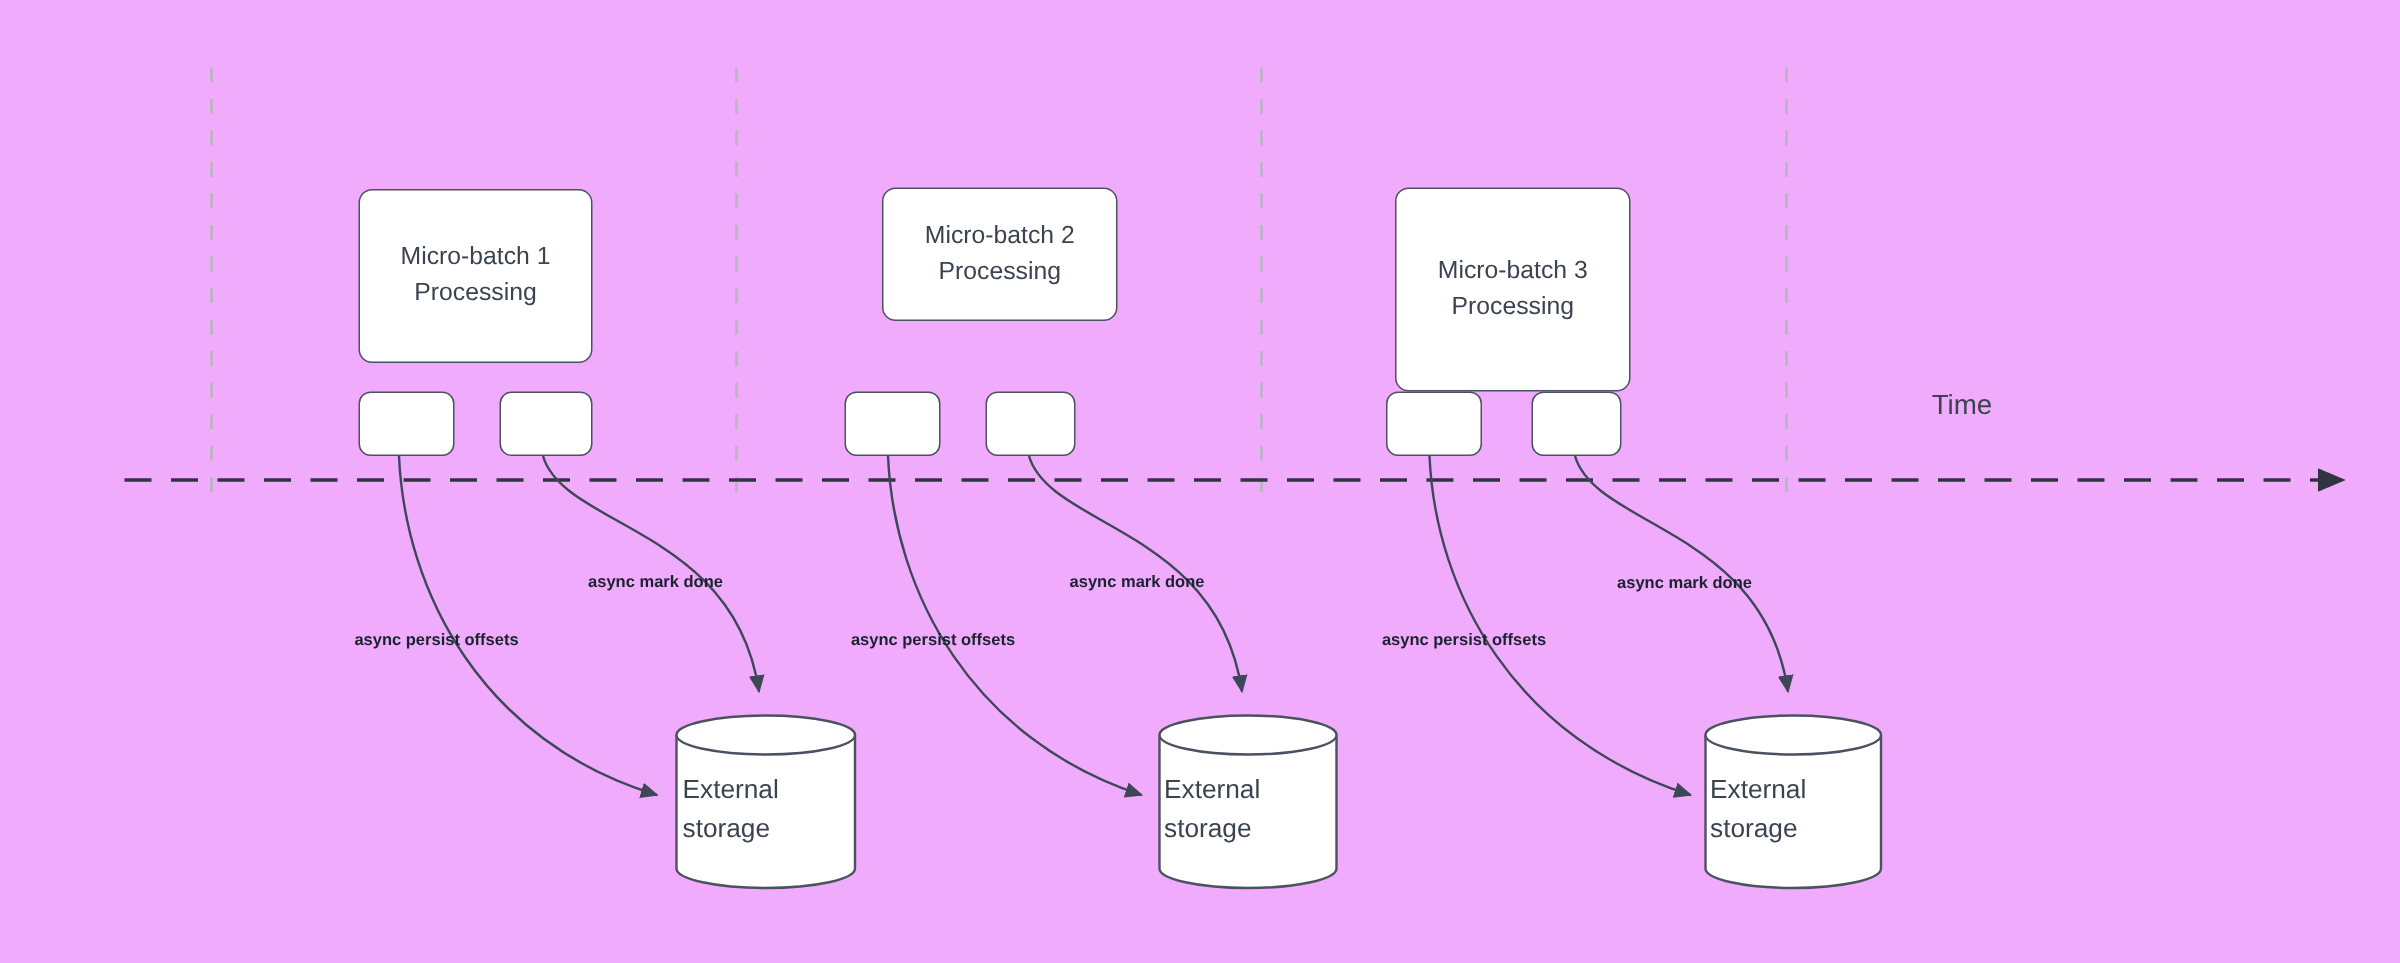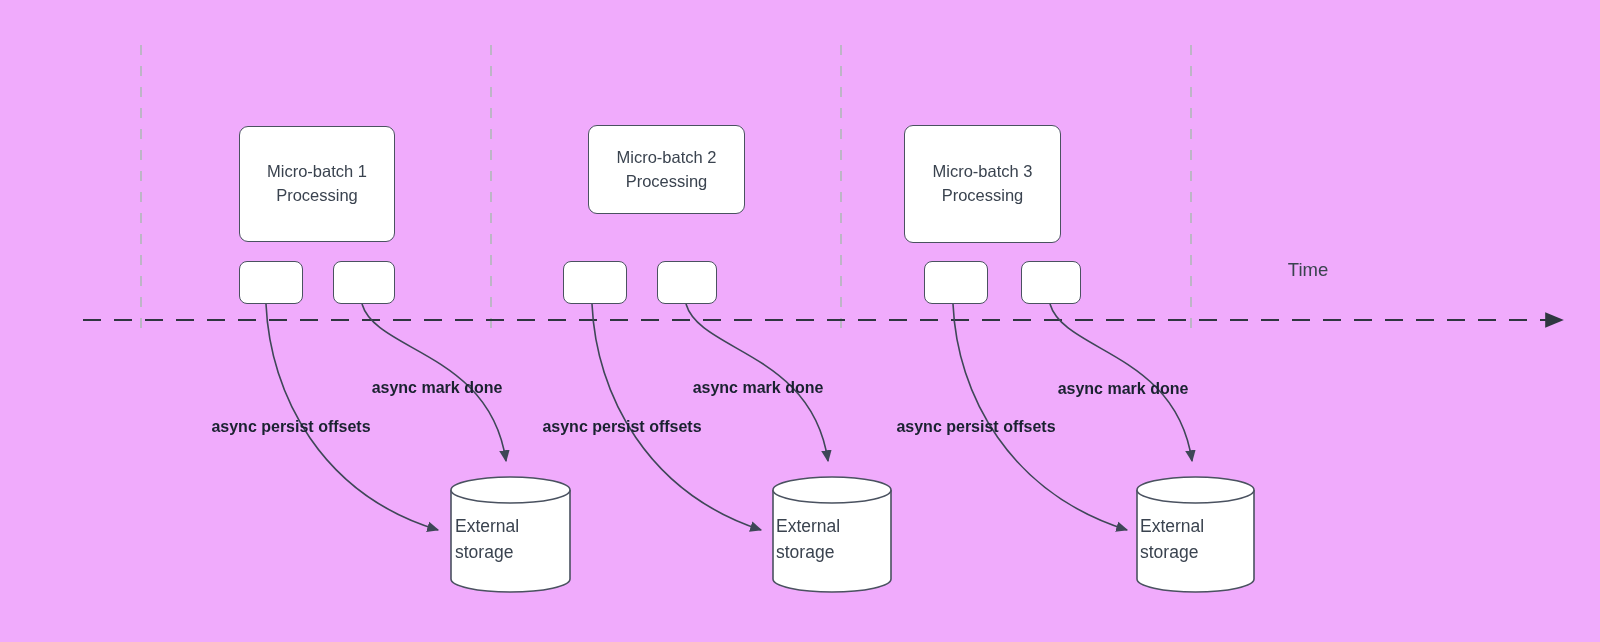--- a/index.html
+++ b/index.html
@@ -43,21 +43,21 @@
     background: #ffffff;
   }
   .storage-label {
     font-size: 17.5px;
     line-height: 1.5;
     color: #3a434f;
     white-space: pre-line;
   }
   .async-label {
     transform: translate(-50%, -50%);
-    font-size: 16px;
+    font-size: 11px;
     font-weight: bold;
     color: #1a2230;
     white-space: nowrap;
   }
   .time-label {
     transform: translate(-50%, -50%);
     font-size: 18.5px;
     color: #3a434f;
     white-space: nowrap;
   }
@@ -114,21 +114,21 @@
 
   <div class="abs node-box" style="left:588px; top:125px; width:157px; height:89px;"><span>Micro-batch 2
 Processing</span></div>
   <div class="abs small-box" style="left:563px; top:261px; width:64px; height:43px;"></div>
   <div class="abs small-box" style="left:657px; top:261px; width:60px; height:43px;"></div>
   <div class="abs async-label" style="left:622px; top:427px;">async persist offsets</div>
   <div class="abs async-label" style="left:758px; top:388px;">async mark done</div>
   <div class="abs storage-label" style="left:776px; top:513px; width:112px;">External
 storage</div>
 
-  <div class="abs node-box" style="left:904px; top:125px; width:157px; height:118px;"><span>Micro-batch 3
+  <div class="abs node-box" style="left:930px; top:125px; width:157px; height:136px;"><span>Micro-batch 3
 Processing</span></div>
   <div class="abs small-box" style="left:924px; top:261px; width:64px; height:43px;"></div>
   <div class="abs small-box" style="left:1021px; top:261px; width:60px; height:43px;"></div>
   <div class="abs async-label" style="left:976px; top:427px;">async persist offsets</div>
   <div class="abs async-label" style="left:1123px; top:389px;">async mark done</div>
   <div class="abs storage-label" style="left:1140px; top:513px; width:112px;">External
 storage</div>
 
   <div class="abs time-label" style="left:1308px; top:270px;">Time</div>
 

